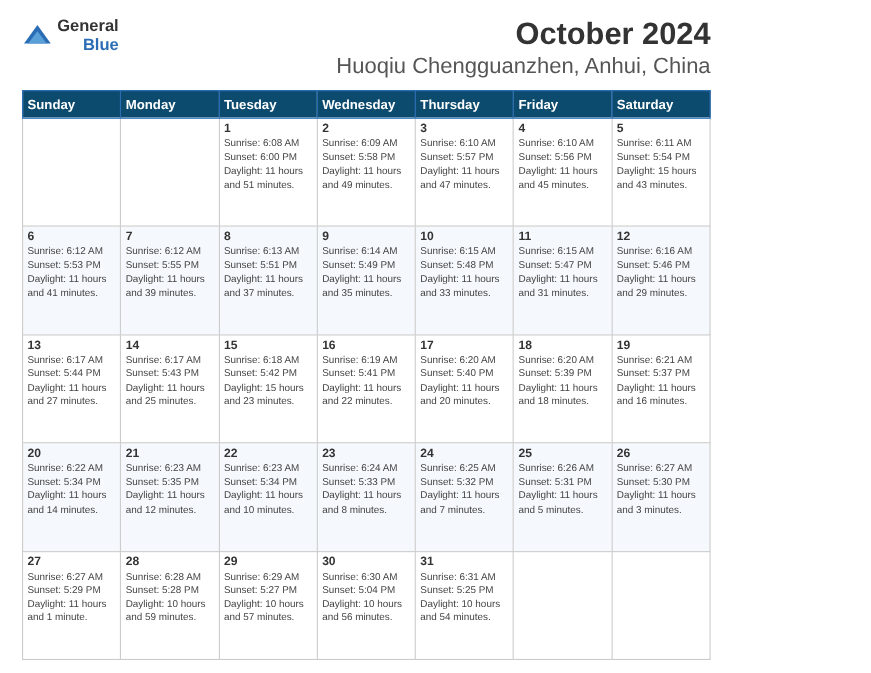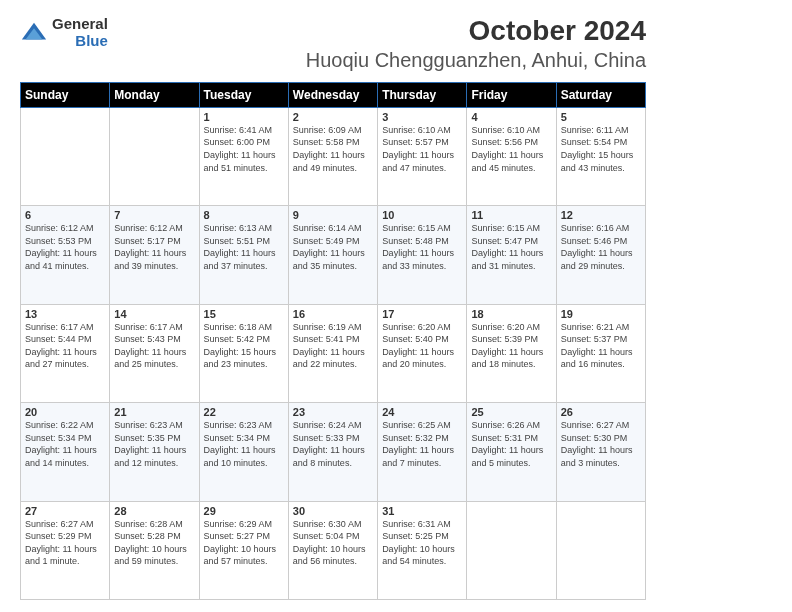--- a/index.html
+++ b/index.html
@@ -102,21 +102,21 @@
     .empty-cell {
       background: #f9f9f9;
     }
     tr:nth-child(even) td {
       background: #f5f8fc;
     }
     tr:nth-child(odd) td {
       background: #fff;
     }
     .calendar thead tr th {
-      background: #000000;
+      background: #0c4a6e;
     }
   </style>
 </head>
 <body>
 
 <div class="page">
   <div class="header">
     <div class="logo">
       <svg class="logo-icon" viewBox="0 0 30 30" xmlns="http://www.w3.org/2000/svg">
         <polygon points="15,4 28,22 2,22" fill="#2a6db5"></polygon>
@@ -145,21 +145,21 @@
           <th>Saturday</th>
         </tr>
     </thead>
     <tbody id="calendar-body">
     <tr>
           <td class="empty-cell"></td>
           <td class="empty-cell"></td>
           <td>
             <span class="day-number">1</span>
             <div class="day-info">
-              <div>Sunrise: 6:41 AM</div>
+              <div>Sunrise: 6:08 AM</div>
               <div>Sunset: 6:00 PM</div>
               <div>Daylight: 11 hours and 51 minutes.</div>
             </div>
           </td>
           <td>
             <span class="day-number">2</span>
             <div class="day-info">
               <div>Sunrise: 6:09 AM</div>
               <div>Sunset: 5:58 PM</div>
               <div>Daylight: 11 hours and 49 minutes.</div>
@@ -196,21 +196,21 @@
             <div class="day-info">
               <div>Sunrise: 6:12 AM</div>
               <div>Sunset: 5:53 PM</div>
               <div>Daylight: 11 hours and 41 minutes.</div>
             </div>
           </td>
           <td>
             <span class="day-number">7</span>
             <div class="day-info">
               <div>Sunrise: 6:12 AM</div>
-              <div>Sunset: 5:17 PM</div>
+              <div>Sunset: 5:55 PM</div>
               <div>Daylight: 11 hours and 39 minutes.</div>
             </div>
           </td>
           <td>
             <span class="day-number">8</span>
             <div class="day-info">
               <div>Sunrise: 6:13 AM</div>
               <div>Sunset: 5:51 PM</div>
               <div>Daylight: 11 hours and 37 minutes.</div>
             </div>

